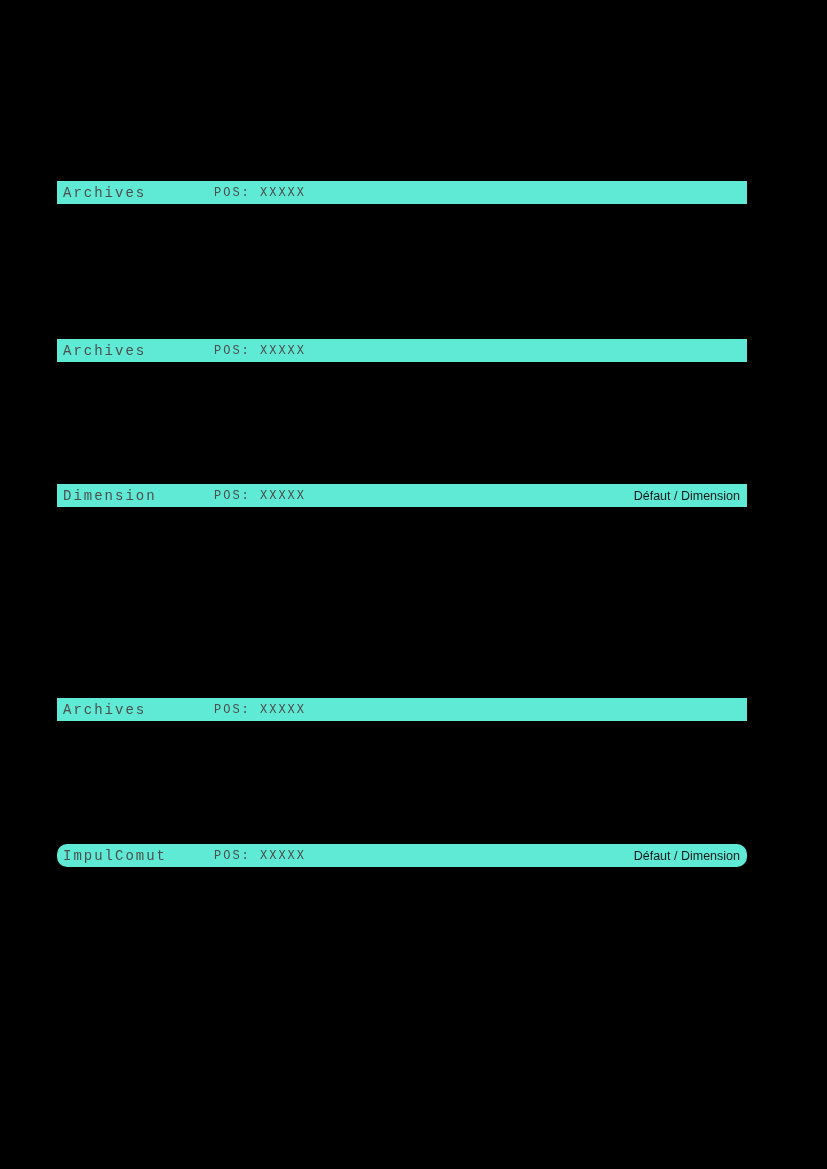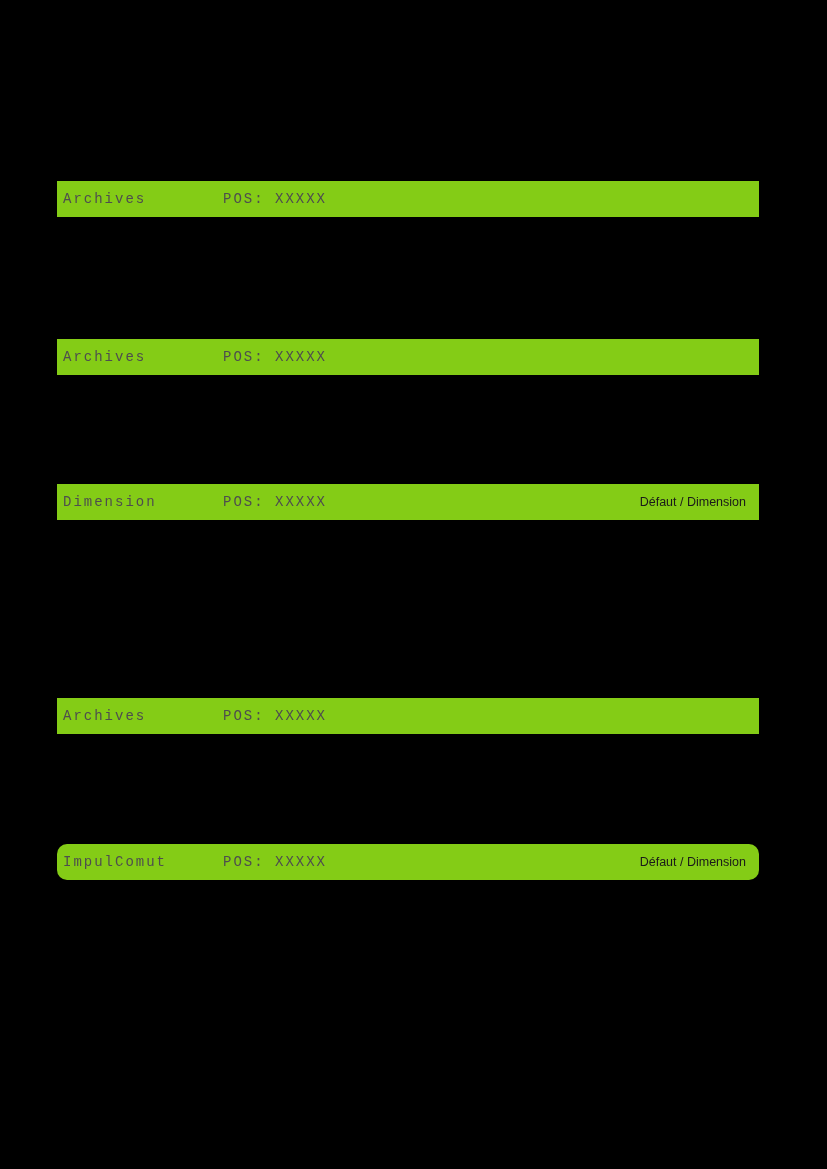--- a/index.html
+++ b/index.html
@@ -11,49 +11,48 @@
     position: relative;
     width: 827px;
     height: 1169px;
     background: #000000;
     overflow: hidden;
   }
   .bar {
     position: absolute;
     left: 57px;
     width: 690px;
-    height: 36px;
-    background: #84cc16;
-    padding-left: 12px;
+    height: 23px;
+    background: #5eead4;
   }
   .bar .title {
     position: absolute;
     left: 6px;
     top: 50%;
     transform: translateY(-50%);
     font-family: "Liberation Mono", "DejaVu Sans Mono", monospace;
     font-size: 14px;
     letter-spacing: 2px;
     color: #4e4e4e;
     white-space: pre;
   }
   .bar .pos {
     position: absolute;
-    left: 166px;
+    left: 157px;
     top: 50%;
     transform: translateY(-50%);
     font-family: "Liberation Mono", "DejaVu Sans Mono", monospace;
-    font-size: 14px;
+    font-size: 12px;
     letter-spacing: 2px;
     color: #4e4e4e;
     white-space: pre;
   }
   .bar .right-label {
     position: absolute;
-    right: 13px;
+    right: 7px;
     top: 50%;
     transform: translateY(-50%);
     font-family: "Liberation Sans", sans-serif;
     font-size: 12.5px;
     font-weight: 500;
     color: #1a1a1a;
     white-space: pre;
     text-align: right;
   }
   .bar1 { top: 181px; }

